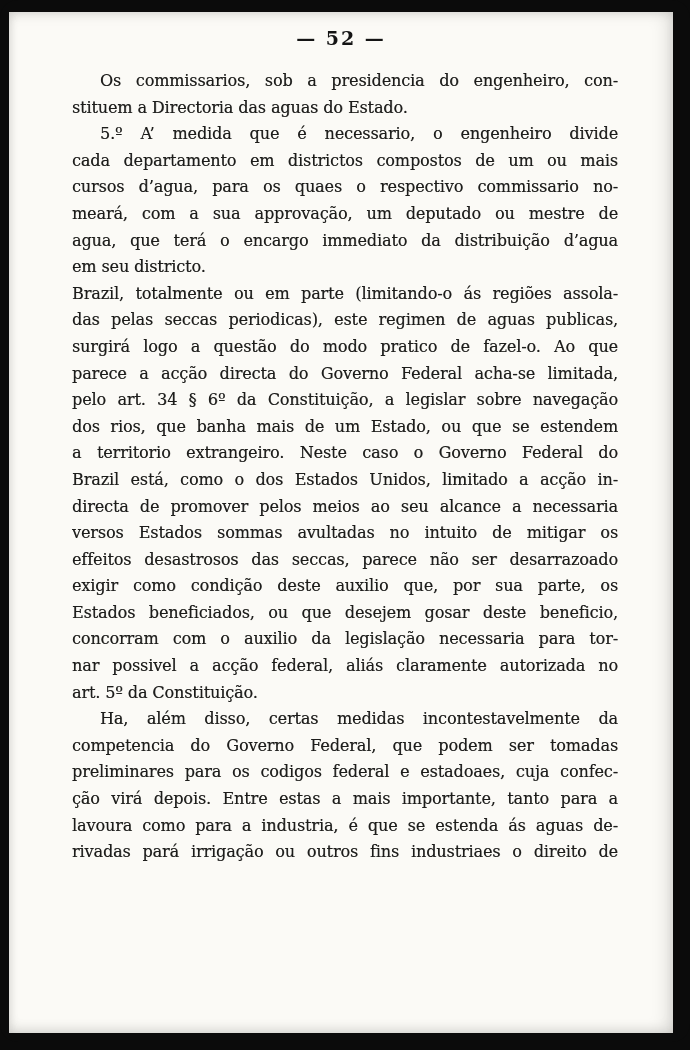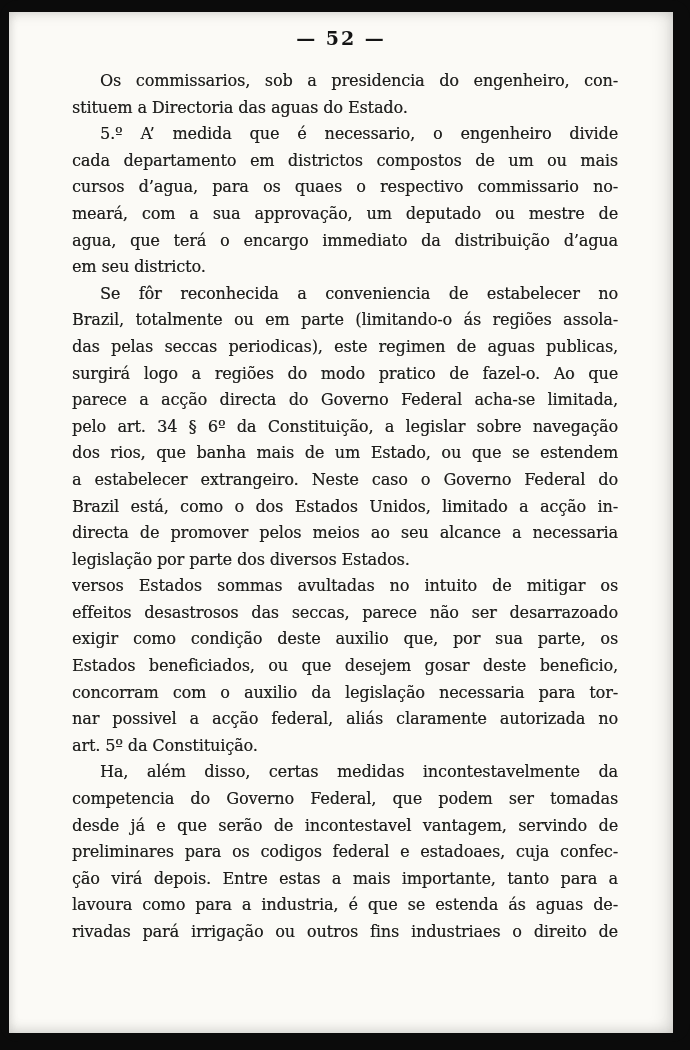--- a/index.html
+++ b/index.html
@@ -79,45 +79,42 @@
         </div>
         <div class="para">
           <div class="line first j">5.º A’ medida que é necessario, o engenheiro divide</div>
           <div class="line j">cada departamento em districtos compostos de um ou mais</div>
           <div class="line j">cursos d’agua, para os quaes o respectivo commissario no-</div>
           <div class="line j">meará, com a sua approvação, um deputado ou mestre de</div>
           <div class="line j">agua, que terá o encargo immediato da distribuição d’agua</div>
           <div class="line">em seu districto.</div>
         </div>
         <div class="para">
-          <div class="line first j">Se fôr reconhecida a conveniencia de estabelecer no</div>
           <div class="line j">Brazil, totalmente ou em parte (limitando-o ás regiões assola-</div>
           <div class="line j">das pelas seccas periodicas), este regimen de aguas publicas,</div>
-          <div class="line j">surgirá logo a regiões do modo pratico de fazel-o. Ao que</div>
+          <div class="line j">surgirá logo a questão do modo pratico de fazel-o. Ao que</div>
           <div class="line j">parece a acção directa do Governo Federal acha-se limitada,</div>
           <div class="line j">pelo art. 34 § 6º da Constituição, a legislar sobre navegação</div>
           <div class="line j">dos rios, que banha mais de um Estado, ou que se estendem</div>
-          <div class="line j">a estabelecer extrangeiro. Neste caso o Governo Federal do</div>
+          <div class="line j">a territorio extrangeiro. Neste caso o Governo Federal do</div>
           <div class="line j">Brazil está, como o dos Estados Unidos, limitado a acção in-</div>
           <div class="line j">directa de promover pelos meios ao seu alcance a necessaria</div>
-          <div class="line">legislação por parte dos diversos Estados.</div>
         </div>
         <div class="para">
           <div class="line j">versos Estados sommas avultadas no intuito de mitigar os</div>
           <div class="line j">effeitos desastrosos das seccas, parece não ser desarrazoado</div>
           <div class="line j">exigir como condição deste auxilio que, por sua parte, os</div>
           <div class="line j">Estados beneficiados, ou que desejem gosar deste beneficio,</div>
           <div class="line j">concorram com o auxilio da legislação necessaria para tor-</div>
           <div class="line j">nar possivel a acção federal, aliás claramente autorizada no</div>
           <div class="line">art. 5º da Constituição.</div>
         </div>
         <div class="para">
           <div class="line first j">Ha, além disso, certas medidas incontestavelmente da</div>
           <div class="line j">competencia do Governo Federal, que podem ser tomadas</div>
-          <div class="line j">desde já e que serão de incontestavel vantagem, servindo de</div>
           <div class="line j">preliminares para os codigos federal e estadoaes, cuja confec-</div>
           <div class="line j">ção virá depois. Entre estas a mais importante, tanto para a</div>
           <div class="line j">lavoura como para a industria, é que se estenda ás aguas de-</div>
           <div class="line j">rivadas pará irrigação ou outros fins industriaes o direito de</div>
         </div>
       </div>
   </div>
 </div>
 
 </body></html>

